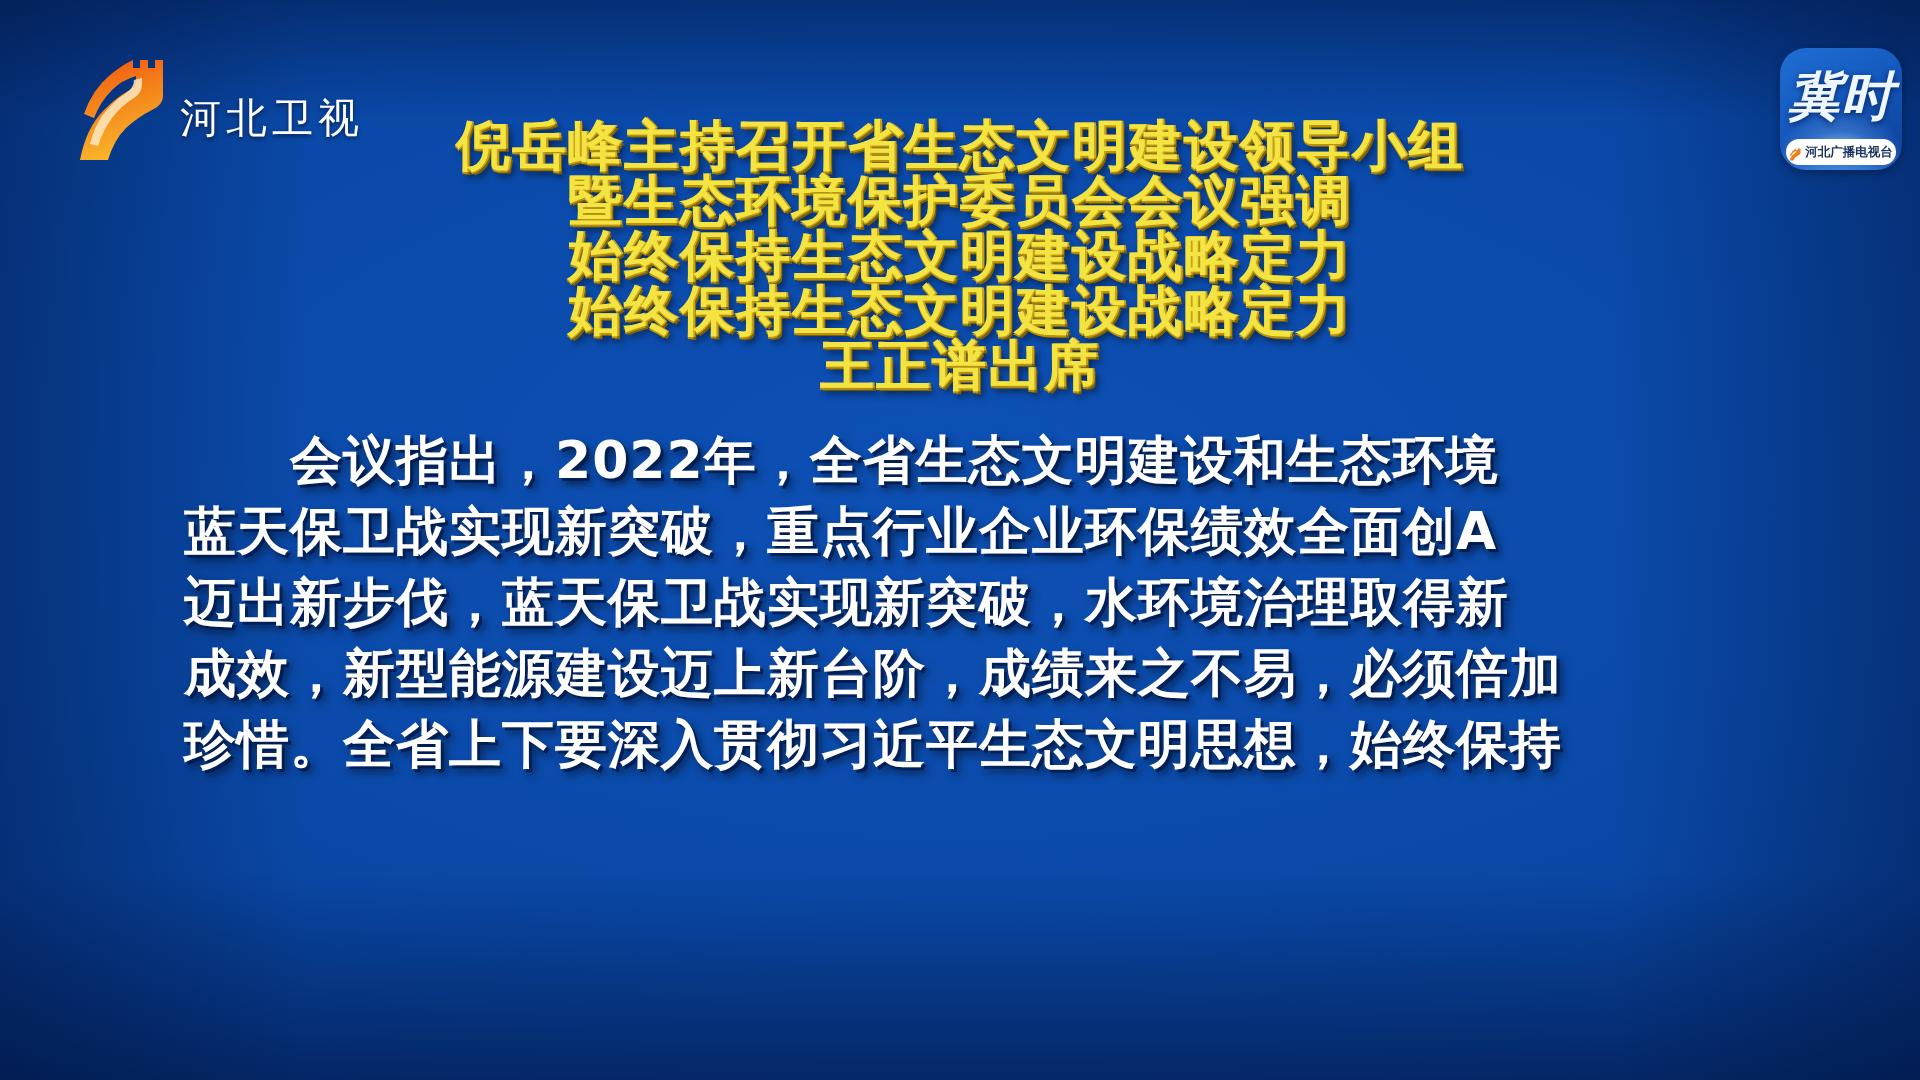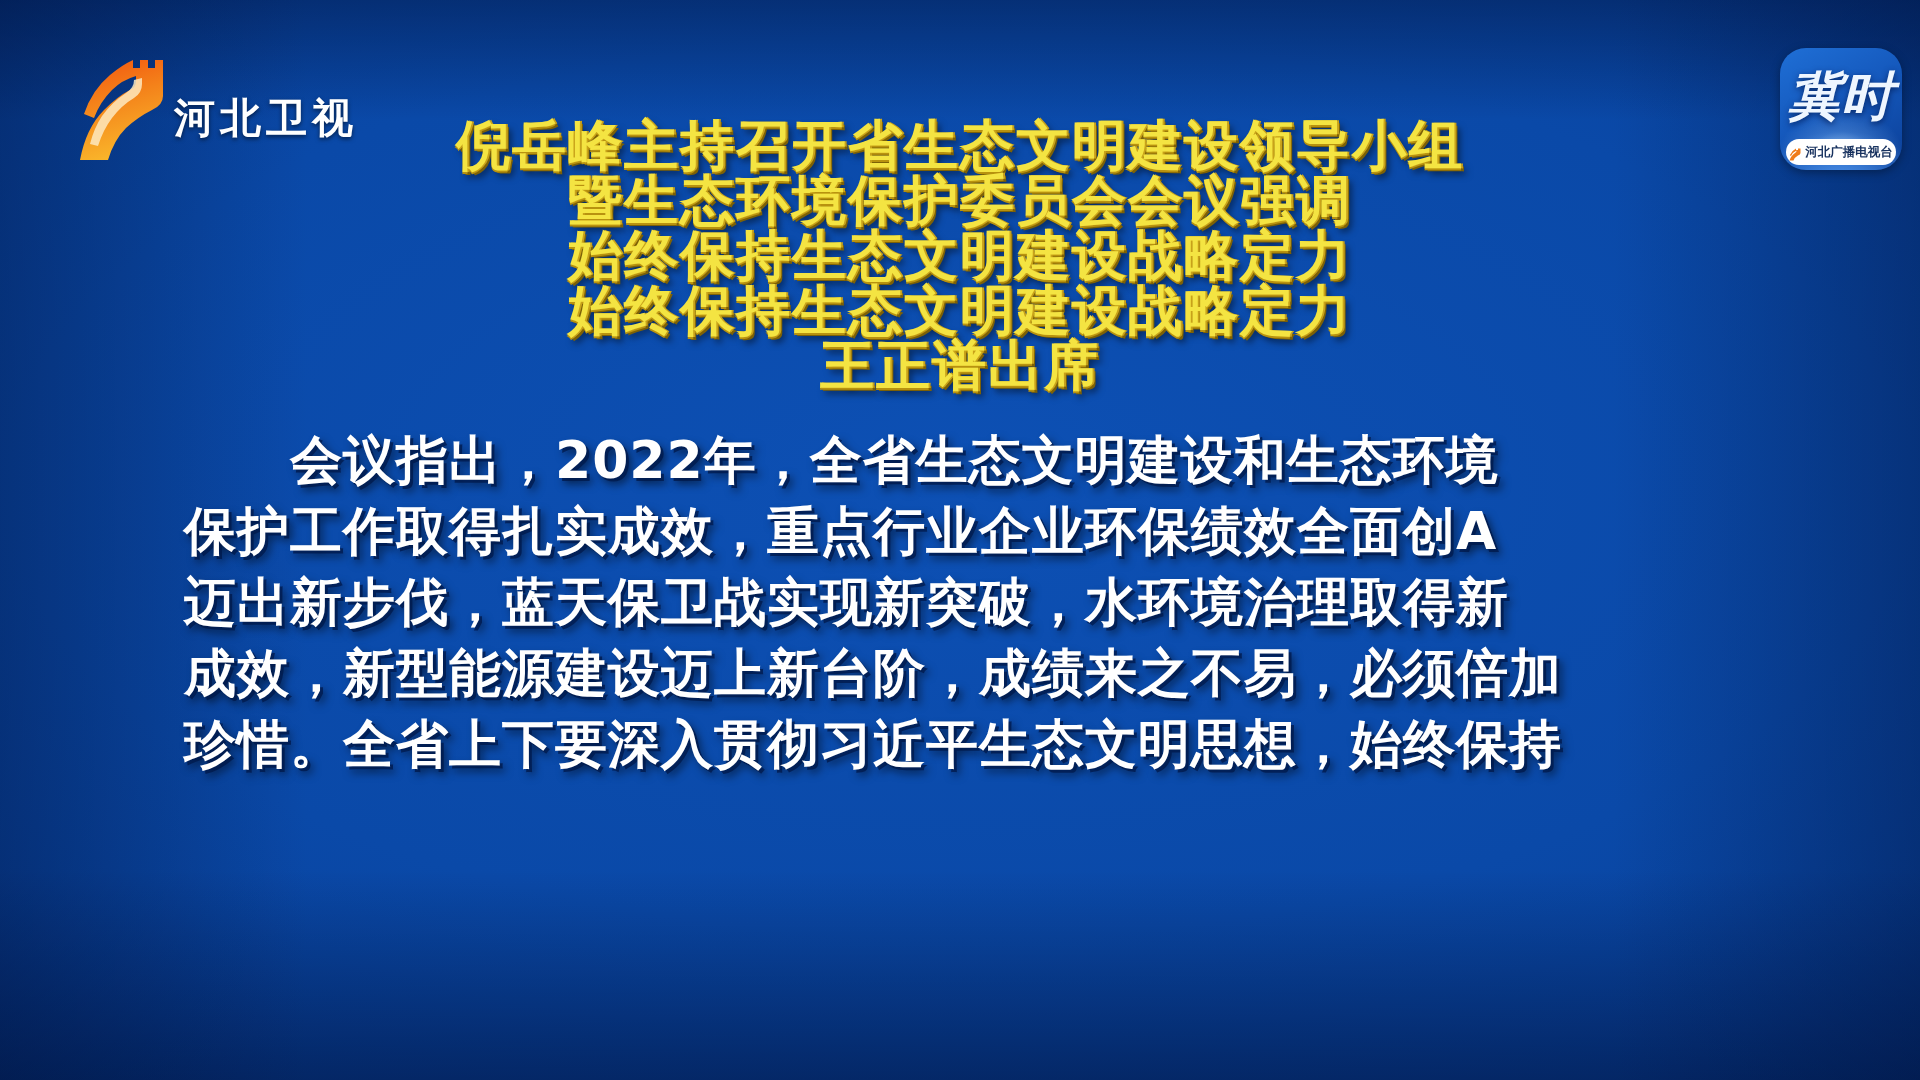--- a/index.html
+++ b/index.html
@@ -51,26 +51,26 @@
     align-items: flex-end;
     height: 108px;
   }
   .wall-mark {
     width: 96px;
     height: 104px;
     position: relative;
     flex: none;
   }
   .channel-name {
-    margin-left: 0;
+    margin-left: 6px;
     margin-bottom: 14px;
     font-size: 41px;
     letter-spacing: 5px;
     color: #ffffff;
-    font-weight: 700;
+    font-weight: 400;
     text-shadow: 0 2px 4px rgba(0,0,0,0.55);
     white-space: nowrap;
   }
 
   
   .app-badge {
     position: absolute;
     right: 18px;
     top: 48px;
     width: 122px;
@@ -226,19 +226,19 @@
   <div class="headline">
     <div class="hl-line">倪岳峰主持召开省生态文明建设领导小组</div>
     <div class="hl-line">暨生态环境保护委员会会议强调</div>
     <div class="hl-line">始终保持生态文明建设战略定力</div>
     <div class="hl-line">始终保持生态文明建设战略定力</div>
     <div class="hl-line">王正谱出席</div>
   </div>
 
   <div class="body-text">
     <div class="bd-line indent">会议指出，2022年，全省生态文明建设和生态环境</div>
-    <div class="bd-line">保护工作取得扎实成效，重点行业企业环保绩效全面创A</div>
+    <div class="bd-line">蓝天保卫战实现新突破，重点行业企业环保绩效全面创A</div>
     <div class="bd-line">迈出新步伐，蓝天保卫战实现新突破，水环境治理取得新</div>
     <div class="bd-line">成效，新型能源建设迈上新台阶，成绩来之不易，必须倍加</div>
     <div class="bd-line">珍惜。全省上下要深入贯彻习近平生态文明思想，始终保持</div>
   </div>
 
 </div>
 
 </body></html>

